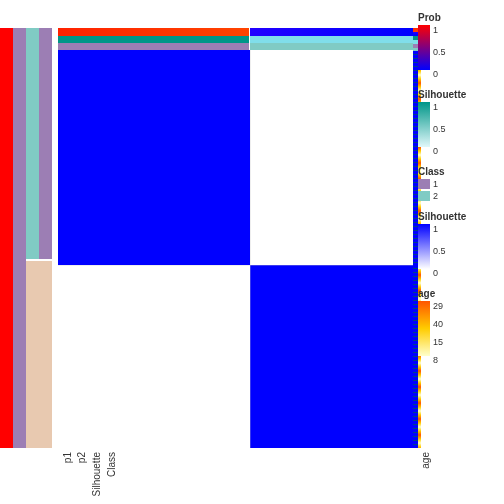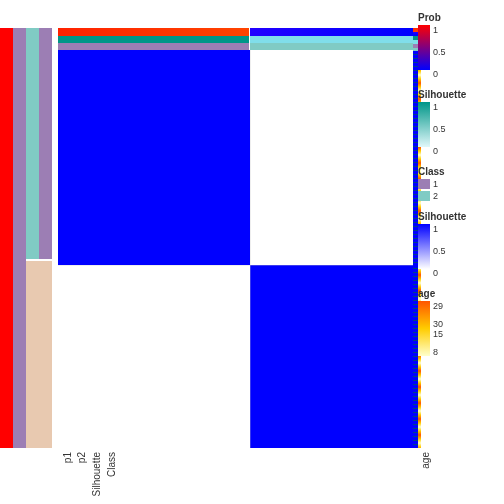--- a/index.html
+++ b/index.html
@@ -251,22 +251,22 @@
         </div>
       </div>
     </div>
 
     <div class="legend-section">
       <div class="legend-title">age</div>
       <div style="display: flex; align-items: flex-start;">
         <div style="width: 12px; height: 55px; background: linear-gradient(to bottom, #ff5500, #ffcc00, #ffffcc); margin-right: 3px;"></div>
         <div style="font-size: 9px; color: #333;">
           <div>29</div>
-          <div style="margin-top: 8px;">30</div>
-          <div style="margin-top: 0;">15</div>
+          <div style="margin-top: 8px;">40</div>
+          <div style="margin-top: 8px;">15</div>
           <div style="margin-top: 8px;">8</div>
         </div>
       </div>
     </div>
 
   </div>
 
 </div>
 
 </body></html>

